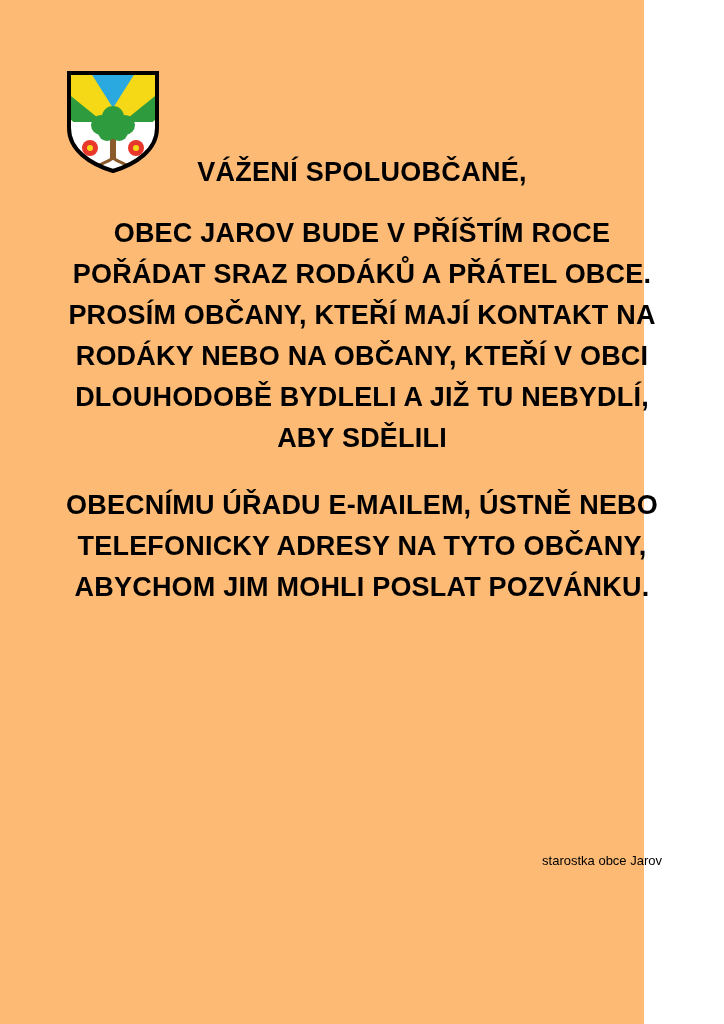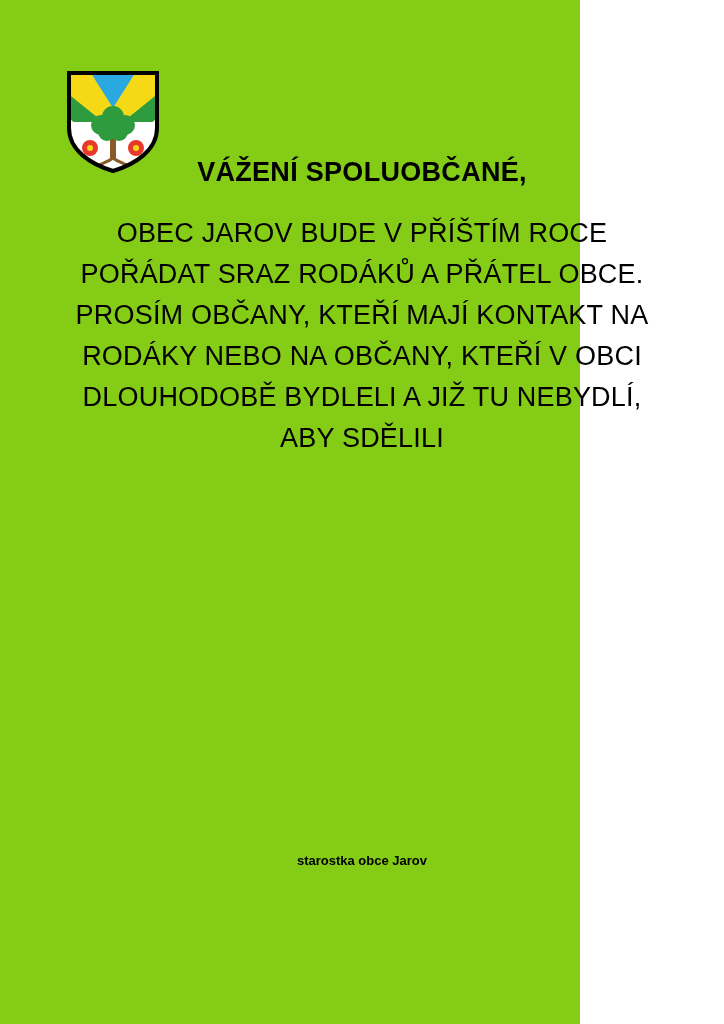--- a/index.html
+++ b/index.html
@@ -10,25 +10,25 @@
   body {
     width: 724px;
     height: 1024px;
     font-family: "Liberation Sans", sans-serif;
     color: #000000;
     position: relative;
     overflow: hidden;
   }
 
   .page {
-    width: 580px;
+    width: 644px;
     height: 1024px;
     box-sizing: border-box;
     position: relative;
-    background: #84cc16;
+    background: #fdba74;
   }
 
   
   .crest {
     position: absolute;
     left: 66px;
     top: 70px;
     width: 94px;
     height: 104px;
   }
@@ -50,21 +50,21 @@
   .headline {
     font-size: 27px;
     font-weight: bold;
     letter-spacing: 0.3px;
     line-height: 1.33;
     margin: 0 0 22px 0;
   }
 
   .para {
     font-size: 27px;
-    font-weight: normal;
+    font-weight: bold;
     letter-spacing: 0.2px;
     line-height: 1.52;
     margin: 0 0 20px 0;
     text-align: center;
   }
 
   .para.p1 { margin-bottom: 26px; }
   .para.p2 { margin-bottom: 26px; }
   .para.p3 { margin-bottom: 0; }
 
@@ -77,22 +77,23 @@
     text-align: center;
     line-height: 1.45;
   }
   .signature .sig-name {
     font-size: 13px;
     font-weight: normal;
     display: block;
   }
   .signature .sig-role {
     font-size: 13px;
-    font-weight: bold;
+    font-weight: normal;
     display: block;
+    text-align: right;
   }
 </style>
 </head>
 <body>
 
 <div class="page">
 
   <div class="crest">
     <svg viewBox="0 0 94 104" xmlns="http://www.w3.org/2000/svg">
 
@@ -128,19 +129,20 @@
         <circle cx="70" cy="78" r="8" fill="#e8382c"></circle>
         <circle cx="70" cy="78" r="3" fill="#f5d916"></circle>
       </g>
       <path d="M3,3 L91,3 L91,58 C91,80 70,94 47,101 C24,94 3,80 3,58 Z" fill="none" stroke="#000000" stroke-width="4"></path>
     </svg>
   </div>
 
   <div class="announcement">
     <h1 class="headline">VÁŽENÍ SPOLUOBČANÉ,</h1>
     <p class="para p1">OBEC JAROV BUDE V PŘÍŠTÍM ROCE POŘÁDAT SRAZ RODÁKŮ A PŘÁTEL OBCE. PROSÍM OBČANY, KTEŘÍ MAJÍ KONTAKT NA RODÁKY NEBO NA OBČANY, KTEŘÍ V OBCI DLOUHODOBĚ BYDLELI A JIŽ TU NEBYDLÍ, ABY SDĚLILI</p>
+    <p class="para p2">OBECNÍMU ÚŘADU E-MAILEM, ÚSTNĚ NEBO TELEFONICKY ADRESY NA TYTO OBČANY, ABYCHOM JIM MOHLI POSLAT POZVÁNKU.</p>
   </div>
 
   <div class="signature">
     <span class="sig-role">starostka obce Jarov</span>
   </div>
 
 </div>
 
 </body></html>

